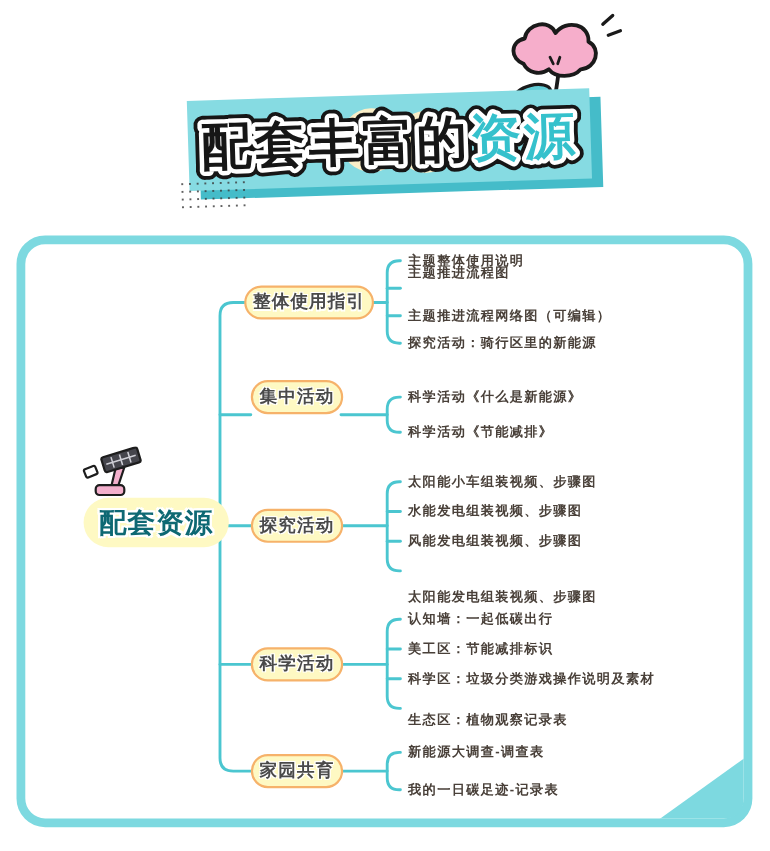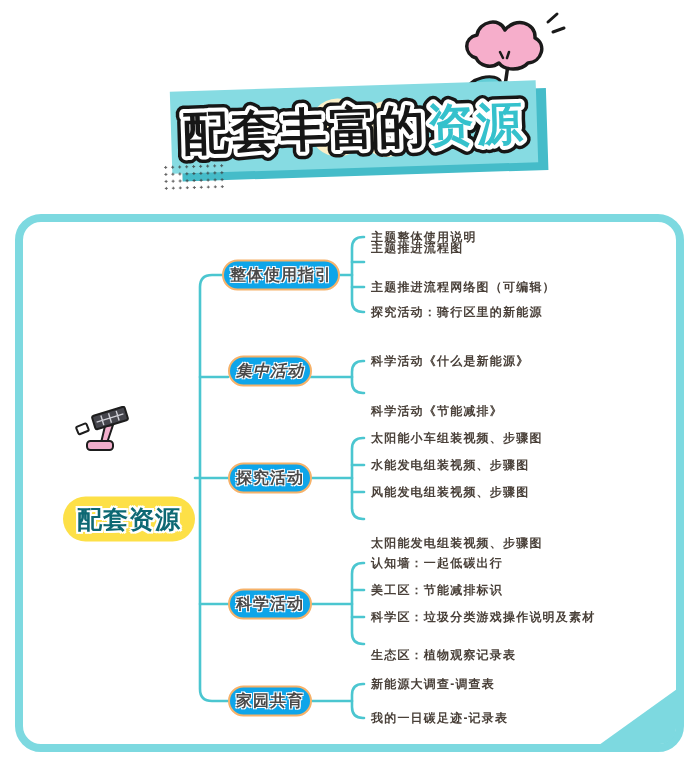--- a/index.html
+++ b/index.html
@@ -44,40 +44,39 @@
   .corner-fold{
     position:absolute;right:-1px;bottom:-1px;width:78px;height:56px;
     background:#7dd9e0;
     clip-path:polygon(100% 0,100% 100%,0 100%);
   }
 
   
   .connector-svg{position:absolute;left:0;top:0;z-index:3;pointer-events:none;}
 
   .root-node{
-    position:absolute;left:63px;top:475px;transform:translateY(-50%);
-    width:132px;height:45px;background:#fde047;border-radius:23px;
+    position:absolute;left:76px;top:475px;transform:translateY(-50%);
+    width:132px;height:45px;background:#fef9c3;border-radius:23px;
     display:flex;align-items:center;justify-content:center;z-index:4;
     font-size:25px;font-weight:bold;color:#0d6873;letter-spacing:1px;
     text-shadow:-2px -2px 0 #fff,2px -2px 0 #fff,-2px 2px 0 #fff,2px 2px 0 #fff,
                 -2px 0 0 #fff,2px 0 0 #fff,0 -2px 0 #fff,0 2px 0 #fff;
-    margin-top:44px;
   }
   .root-icon{position:absolute;left:74px;top:406px;width:62px;height:50px;z-index:4;}
 
   .branch-node{
     position:absolute;transform:translateY(-50%);height:31px;
-    background:#0ea5e9;border:2.5px solid #f6b26a;border-radius:17px;
+    background:#fef9c3;border:2.5px solid #f6b26a;border-radius:17px;
     box-sizing:border-box;display:flex;align-items:center;justify-content:center;
     font-size:16px;font-weight:bold;color:#4a4a4a;letter-spacing:1px;z-index:4;
     text-shadow:-1px -1px 0 #fff,1px -1px 0 #fff,-1px 1px 0 #fff,1px 1px 0 #fff;
     white-space:nowrap;
   }
   .b1{left:222px;top:275px;width:118px;}
-  .b2{left:228px;top:371px;width:84px;font-style:italic;}
+  .b2{left:228px;top:361px;width:84px;}
   .b3{left:228px;top:478px;width:84px;font-family:Liberation Mono, monospace;}
   .b4{left:228px;top:604px;width:84px;}
   .b5{left:228px;top:701px;width:84px;}
 
   .leaf{
     position:absolute;left:371px;transform:translateY(-50%);
     font-size:12px;font-weight:bold;color:#494039;letter-spacing:1.2px;
     white-space:nowrap;z-index:4;
   }
 </style>
@@ -163,21 +162,21 @@
 <div class="branch-node b3">探究活动</div>
 <div class="branch-node b4">科学活动</div>
 <div class="branch-node b5">家园共育</div>
 
 <div class="leaf" style="top:237px">主题整体使用说明</div>
 <div class="leaf" style="top:248px">主题推进流程图</div>
 <div class="leaf" style="top:287px">主题推进流程网络图（可编辑）</div>
 <div class="leaf" style="top:312px">探究活动：骑行区里的新能源</div>
 
 <div class="leaf" style="top:361px">科学活动《什么是新能源》</div>
-<div class="leaf" style="top:411px">科学活动《节能减排》</div>
+<div class="leaf" style="top:393px">科学活动《节能减排》</div>
 
 <div class="leaf" style="top:438px">太阳能小车组装视频、步骤图</div>
 <div class="leaf" style="top:465px">水能发电组装视频、步骤图</div>
 <div class="leaf" style="top:492px">风能发电组装视频、步骤图</div>
 <div class="leaf" style="top:543px">太阳能发电组装视频、步骤图</div>
 
 <div class="leaf" style="top:563px">认知墙：一起低碳出行</div>
 <div class="leaf" style="top:590px">美工区：节能减排标识</div>
 <div class="leaf" style="top:617px">科学区：垃圾分类游戏操作说明及素材</div>
 <div class="leaf" style="top:655px">生态区：植物观察记录表</div>

